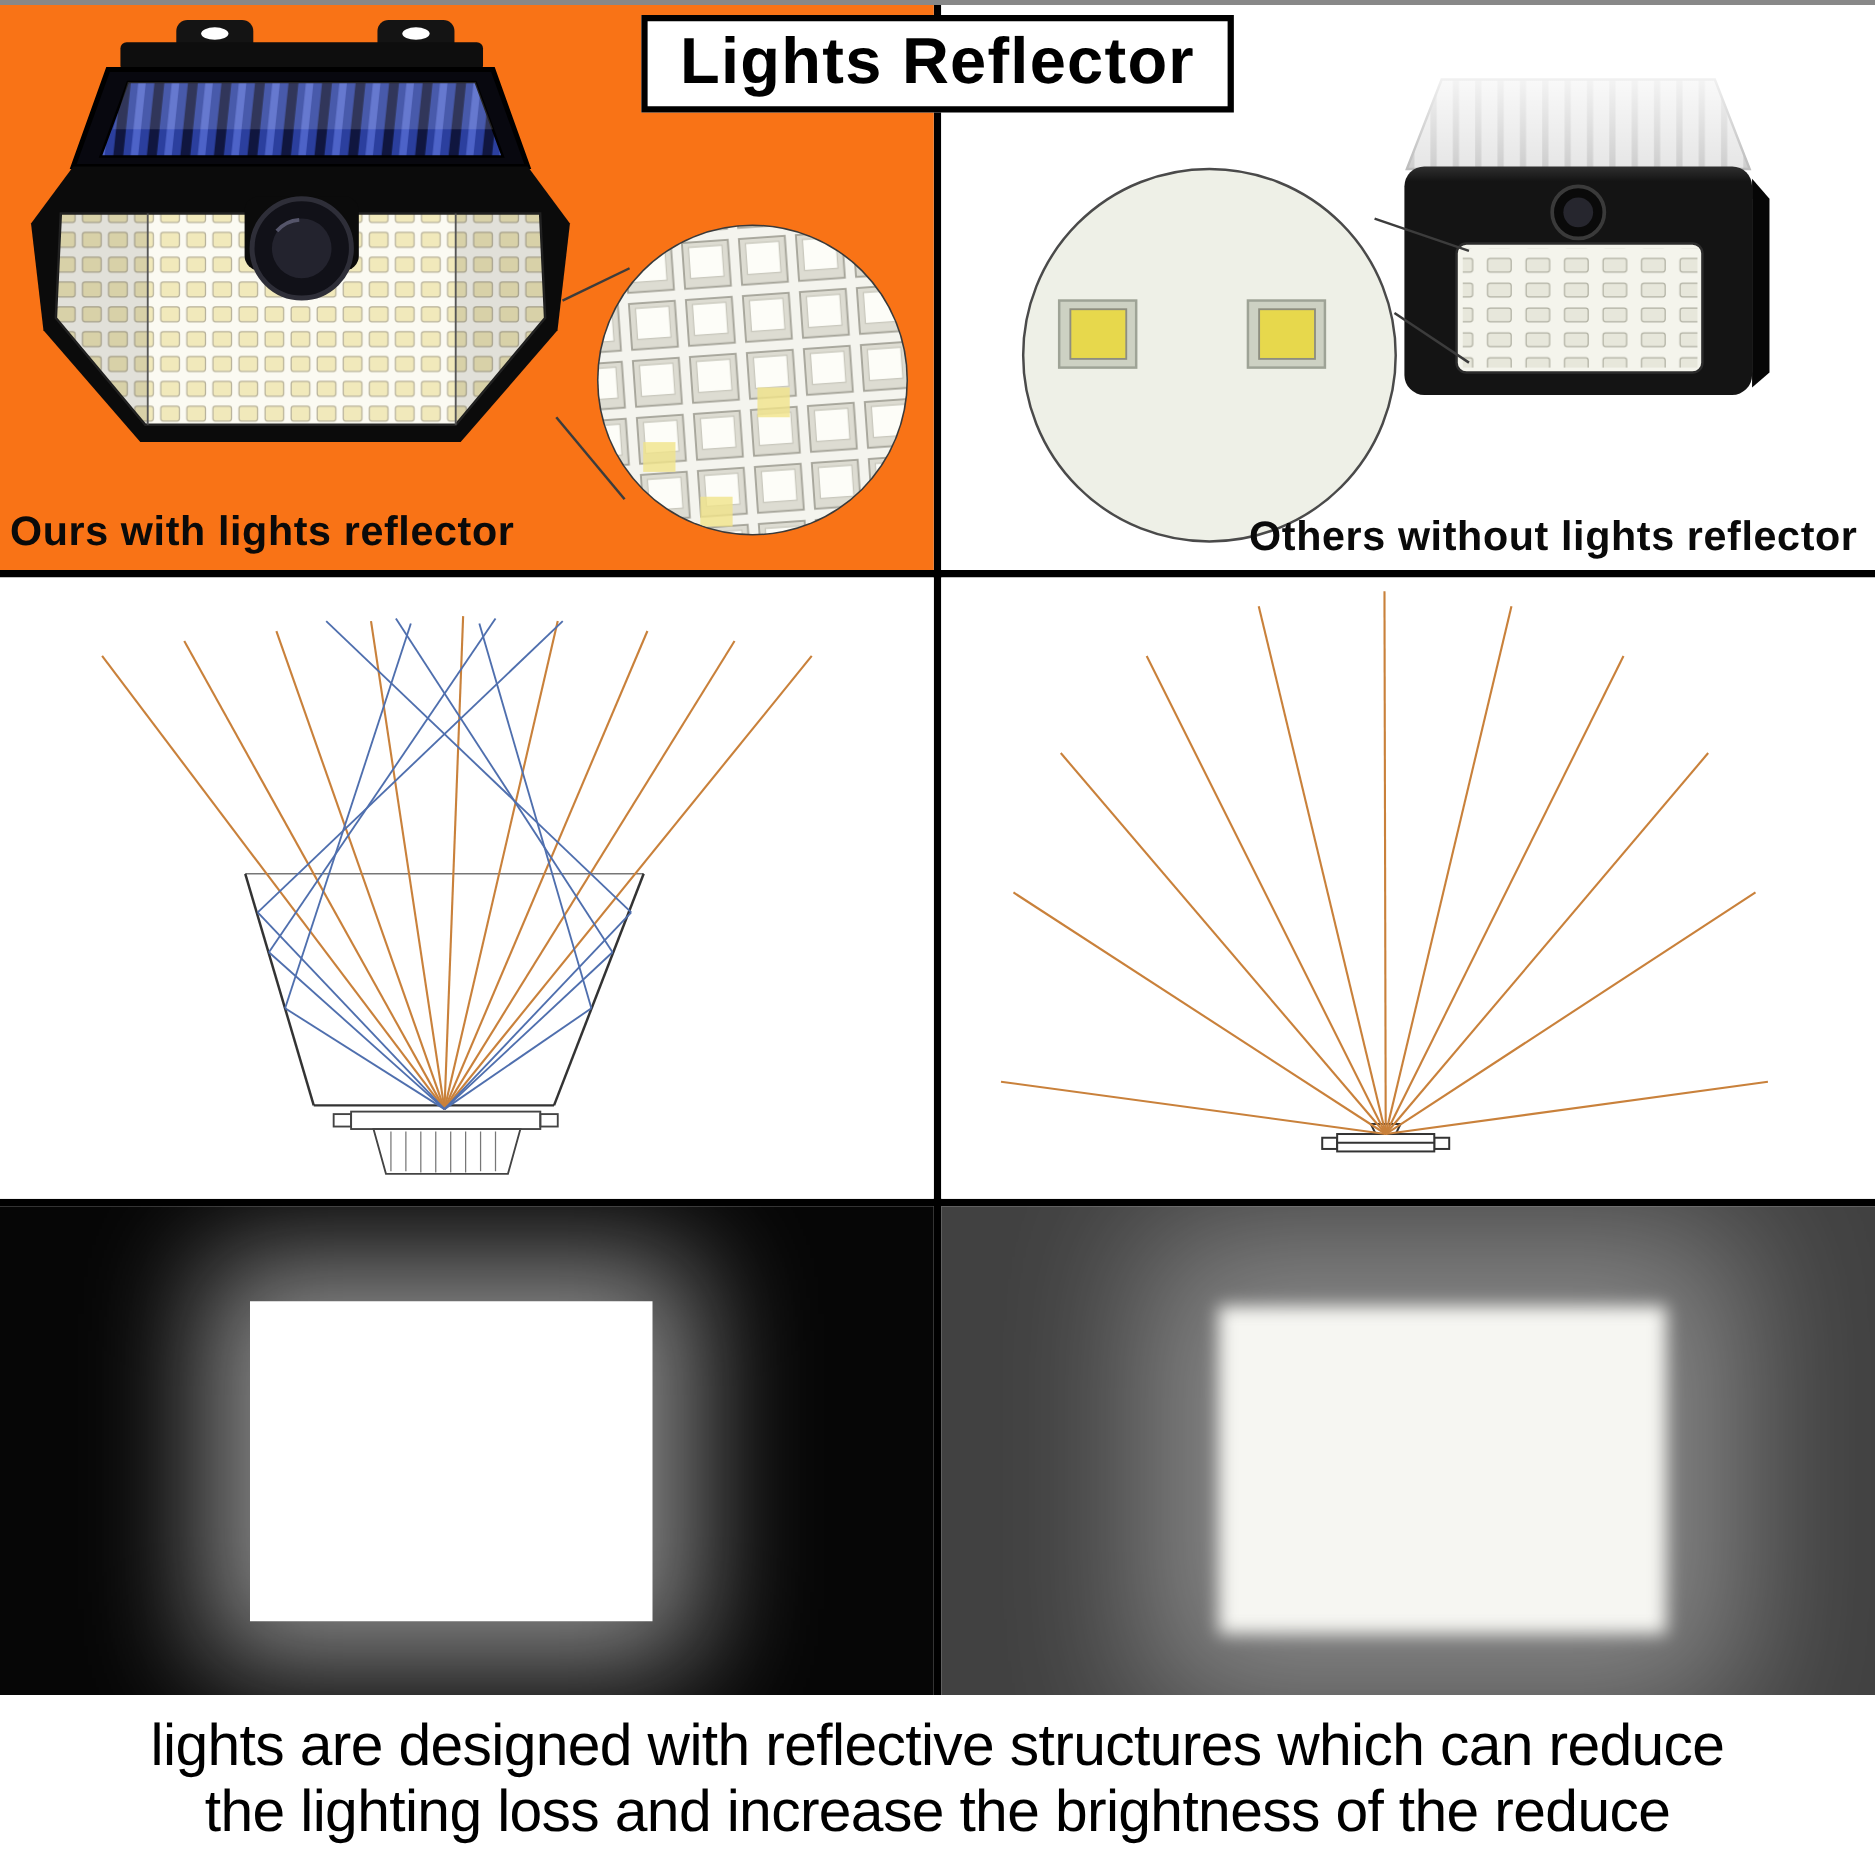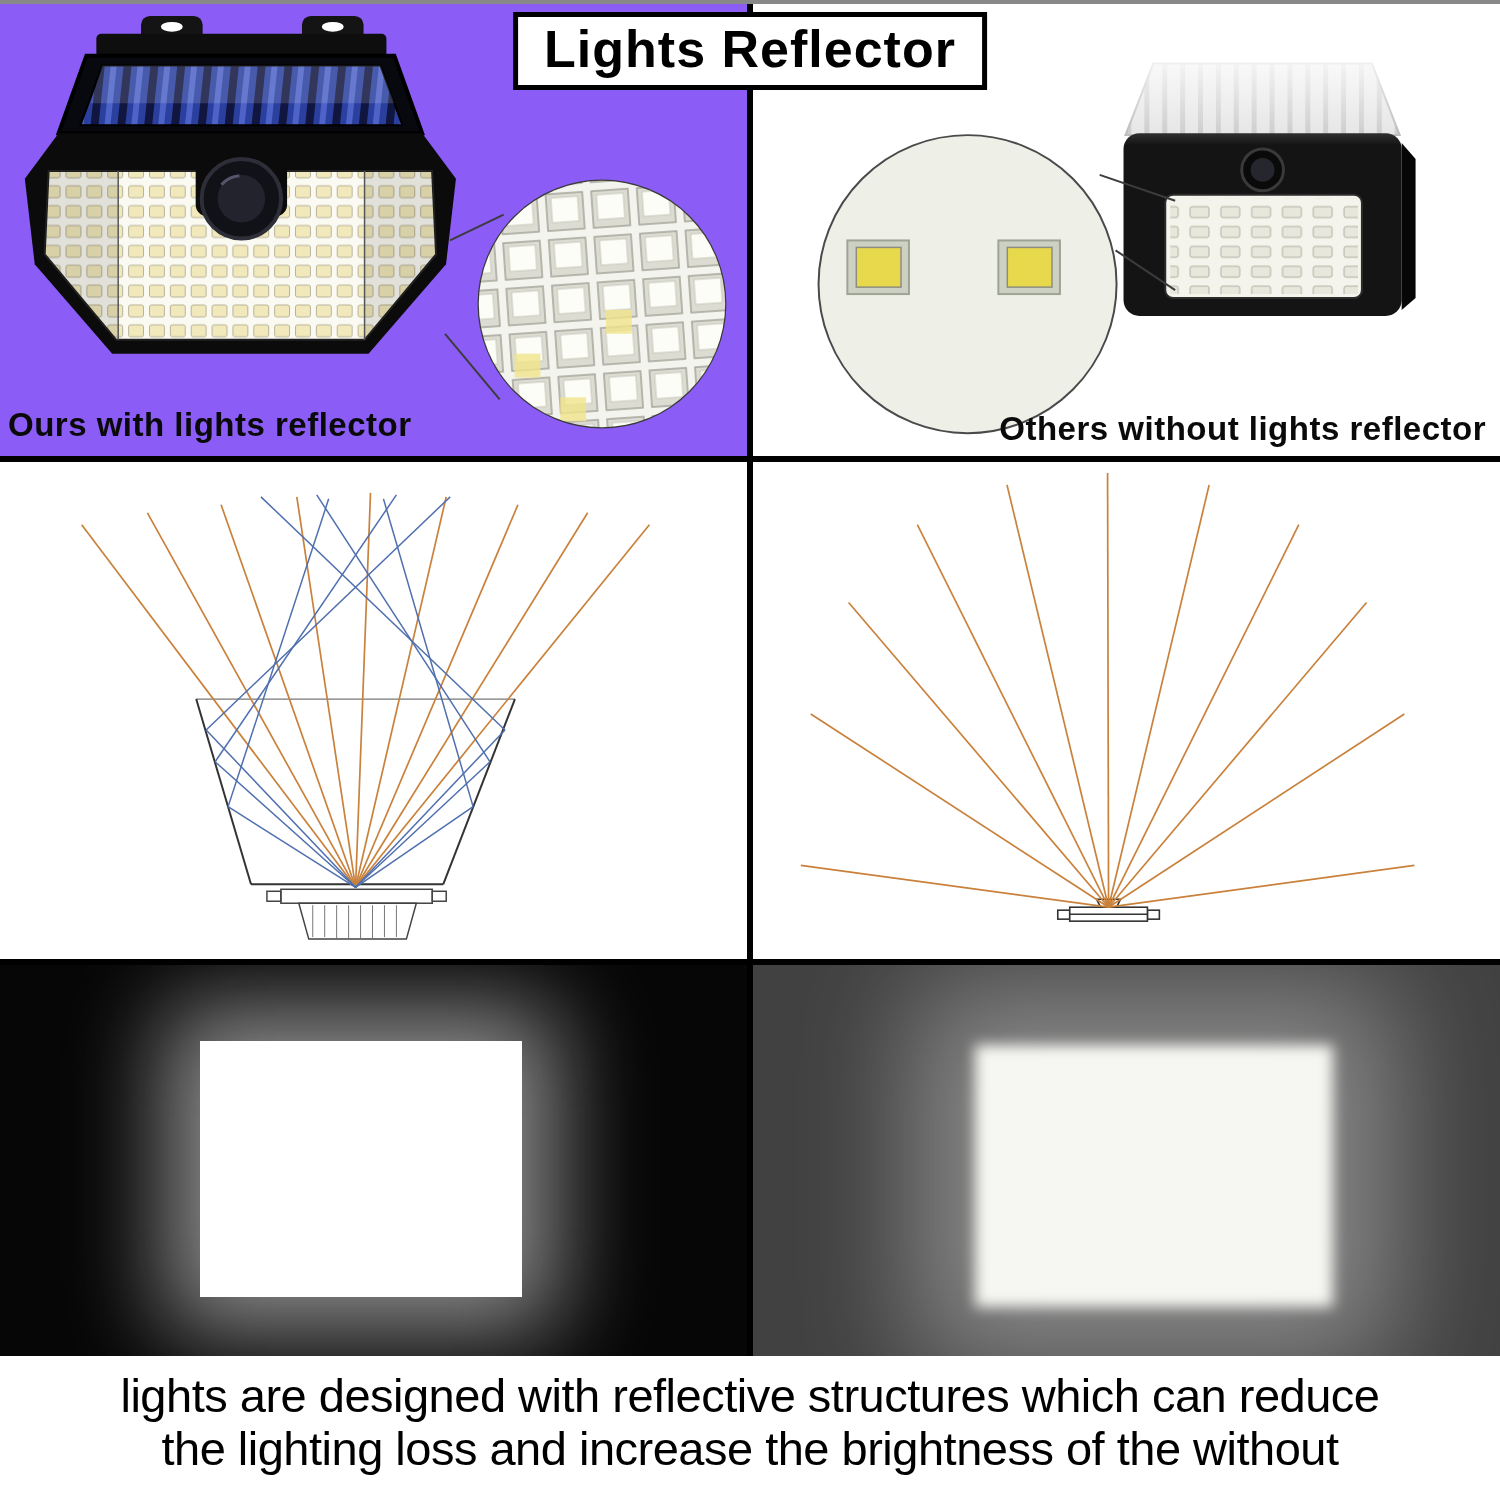--- a/index.html
+++ b/index.html
@@ -16,21 +16,21 @@
     position:relative;width:1500px;height:1497px;background:#ffffff;
     overflow:hidden;margin:4px auto;
   }
   
   .divider-v{position:absolute;left:747px;top:0;width:6px;height:1352px;background:var(--divider);}
   .divider-h{position:absolute;left:0;width:1500px;height:6px;background:var(--divider);}
   .divider-h.h1{top:452px;}
   .divider-h.h2{top:955px;}
   
   .panel{position:absolute;overflow:hidden;}
-  .panel.tl{left:0;top:0;width:747px;height:452px;background:#8b5cf6;}
+  .panel.tl{left:0;top:0;width:747px;height:452px;background:#f97316;}
   .panel.tr{left:753px;top:0;width:747px;height:452px;background:#fff;text-decoration:underline;}
   .panel.ml{left:0;top:458px;width:747px;height:497px;background:#fff;}
   .panel.mr{left:753px;top:458px;width:747px;height:497px;background:#fff;}
   .panel.pl{left:0;top:961px;width:747px;height:391px;background:var(--panel-black);}
   .panel.pr{left:753px;top:961px;width:747px;height:391px;background:var(--panel-gray);}
   
   .title-box{
     position:absolute;left:50%;top:8px;transform:translateX(-50%);
     background:#fff;border:5px solid #000;padding:2px 26px 6px 26px;
     font-size:52px;font-weight:bold;color:#000;z-index:6;white-space:nowrap;
@@ -278,16 +278,16 @@
   </div>
 
   <div class="panel pr">
     <div class="glow-wrap">
       <div class="light-square-others"></div>
     </div>
   </div>
 
   <div class="footer">
     <div class="line">lights are designed with reflective structures  which can reduce</div>
-    <div class="line">the lighting loss and increase the brightness of the without</div>
+    <div class="line">the lighting loss and increase the brightness of the reduce</div>
   </div>
 
 </div>
 
 </body></html>

